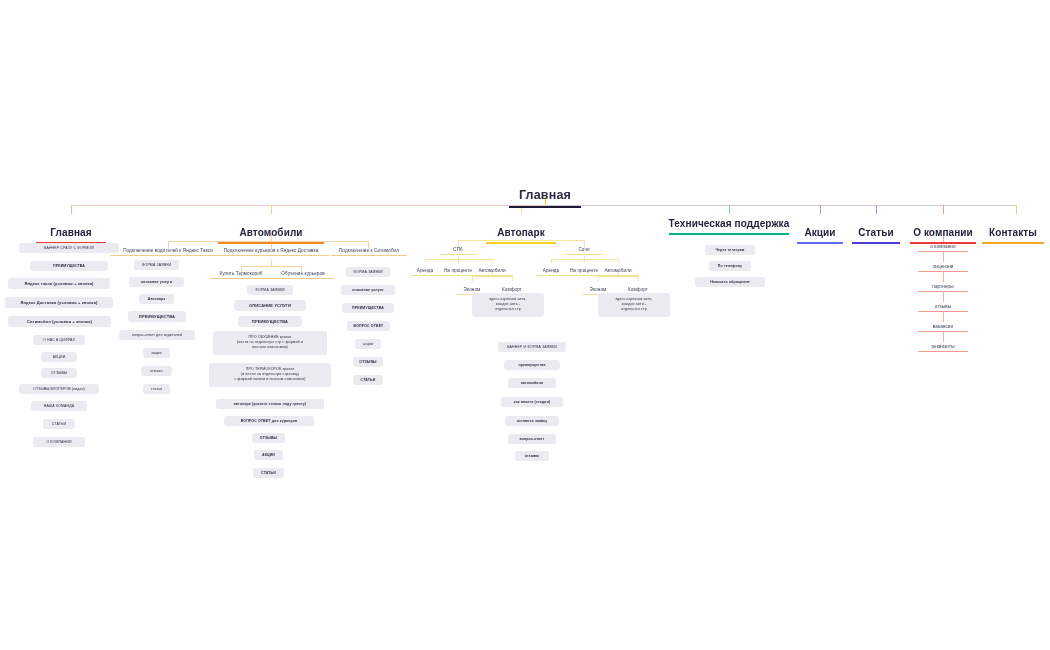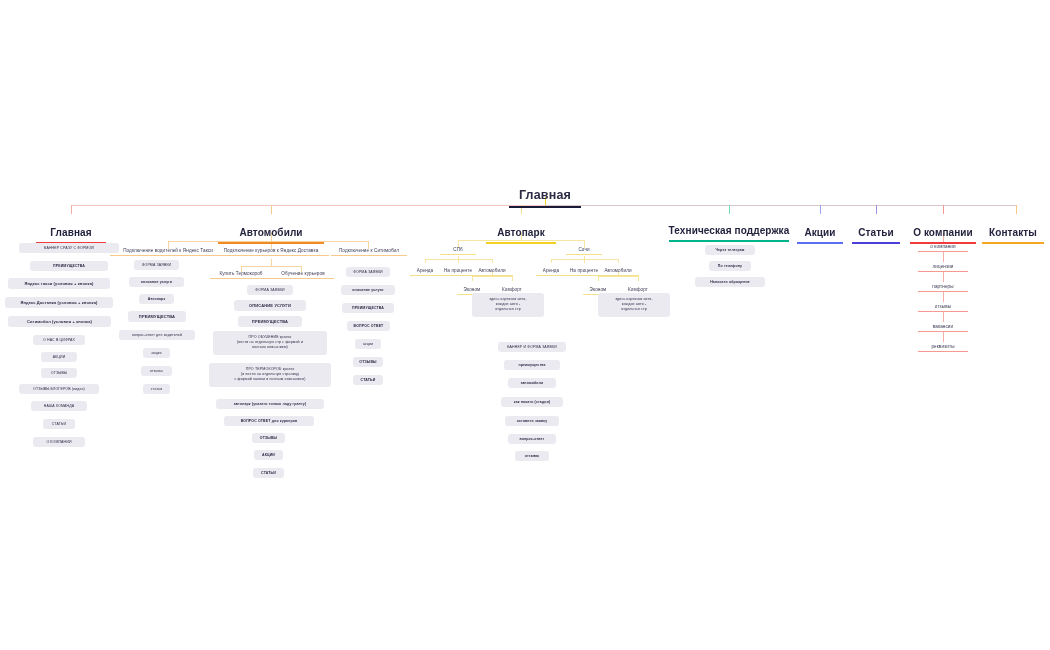--- a/index.html
+++ b/index.html
@@ -259,21 +259,21 @@
 отдельная стр</div>
 
 <div class="node pill" style="left:498px;top:342px;width:68px;">БАННЕР И ФОРМА ЗАЯВКИ</div>
 <div class="node pill b" style="left:504px;top:360px;width:56px;">преимущества</div>
 <div class="node pill b" style="left:508px;top:378px;width:48px;">автомобили</div>
 <div class="node pill b" style="left:501px;top:397px;width:62px;">как начать (стадии)</div>
 <div class="node pill b" style="left:505px;top:416px;width:54px;">оставить заявку</div>
 <div class="node pill b" style="left:508px;top:434px;width:48px;">вопрос-ответ</div>
 <div class="node pill b" style="left:515px;top:451px;width:34px;">отзывы</div>
 
-<div class="node branch" style="left:664px;top:212px;width:130px;">
+<div class="node branch" style="left:664px;top:205px;width:130px;">
   <span>Техническая поддержка</span>
   <span class="ul" style="background:#00b589;width:120px;"></span>
 </div>
 <div class="node pill b" style="left:705px;top:245px;width:50px;">Через телеграм</div>
 <div class="node pill b" style="left:709px;top:261px;width:42px;">По телефону</div>
 <div class="node pill b" style="left:695px;top:277px;width:70px;">Написать обращение</div>
 
 <div class="node branch" style="left:785px;top:214px;width:70px;">
   <span>Акции</span>
   <span class="ul" style="background:#5b6ef5;width:46px;"></span>

